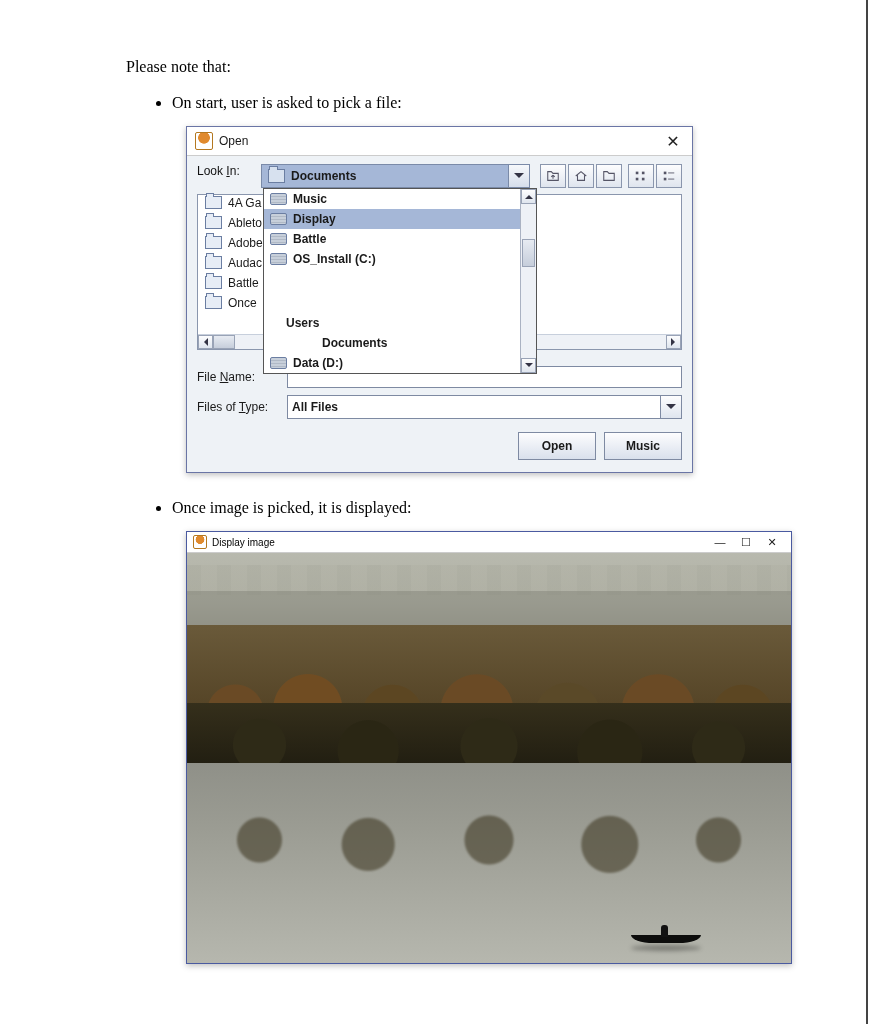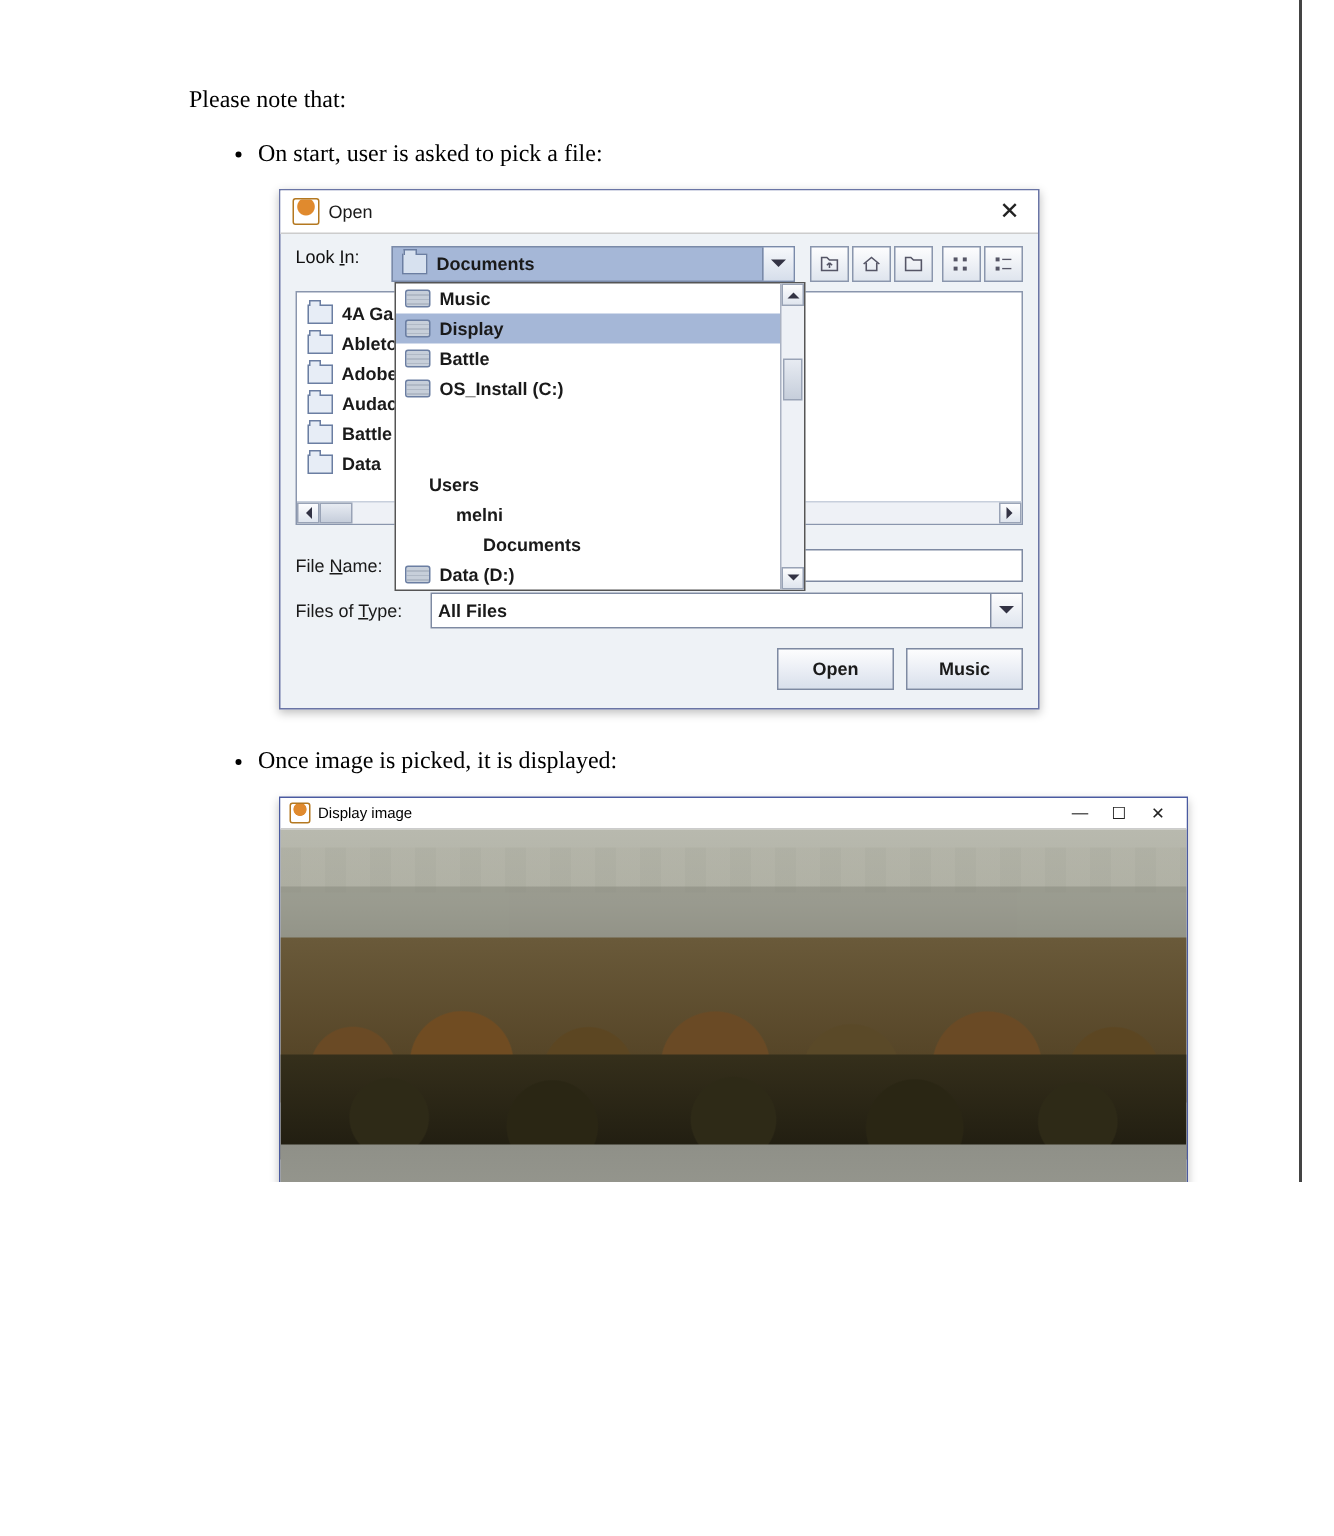--- a/index.html
+++ b/index.html
@@ -6,21 +6,21 @@
     margin: 0;
     background: #fff;
     font-family: "Times New Roman", serif;
     font-size: 16px;
     color: #000;
     width: 889px;
   }
   .page {
     position: relative;
     width: 889px;
-    height: 788px;
+    height: 1024px;
     padding: 58px 60px 4px 126px;
     box-sizing: border-box;
   }
   .page-edge {
     position: absolute;
     top: 0;
     right: 21px;
     width: 2px;
     height: 1024px;
     background: #444;
@@ -121,22 +121,22 @@
     position: relative;
     margin-top: 4px;
     height: 156px;
   }
   .filelist-bg {
     position: absolute; inset: 0;
     background: #fff;
     border: 1px solid #8a96ad;
   }
   .file-row {
-    display: flex; align-items: flex-end; height: 20px; padding-left: 4px;
-    font-weight: bold;
+    display: flex; align-items: flex-start; height: 20px; padding-left: 4px;
+    font-weight: normal;
   }
   .file-row .folder-mini2 {
     width: 15px; height: 11px; margin-right: 6px;
     background: #e7edf6; border: 1px solid #6b7ea2;
     position: relative;
   }
   .file-row .folder-mini2::before {
     content: ""; position: absolute; top: -4px; left: 0;
     width: 6px; height: 3px; background: #e7edf6; border: 1px solid #6b7ea2; border-bottom: none;
   }
@@ -436,21 +436,21 @@
                 <div class="file-row">
                     <div class="folder-mini2"></div>
                     <span>Audac</span>
                   </div>
                 <div class="file-row">
                     <div class="folder-mini2"></div>
                     <span>Battle</span>
                   </div>
                 <div class="file-row">
                     <div class="folder-mini2"></div>
-                    <span>Data</span>
+                    <span>Once</span>
                   </div>
               </div>
 
               <div class="right-list">
                 <div class="folder-mini2"></div>
                 <div class="folder-mini2"></div>
                 <div class="folder-mini2"></div>
                 <div class="folder-mini2"></div>
                 <div class="folder-mini2"></div>
                 <div class="folder-mini2"></div>
@@ -469,24 +469,20 @@
                     <div class="disk-icon"></div>
                     <span>Battle</span>
                   </div>
                 <div class="dd-row">
                     <div class="disk-icon"></div>
                     <span>OS_Install (C:)</span>
                   </div>
                 <div class="dd-row ind1">
                     <div class="folder-mini2"></div>
                     <span>Users</span>
-                  </div>
-                <div class="dd-row ind2">
-                    <div class="folder-mini2"></div>
-                    <span>melni</span>
                   </div>
                 <div class="dd-row ind3">
                     <div class="folder-mini2"></div>
                     <span>Documents</span>
                   </div>
                 <div class="dd-row">
                     <div class="disk-icon"></div>
                     <span>Data (D:)</span>
                   </div>
                 <div class="dd-scroll">

